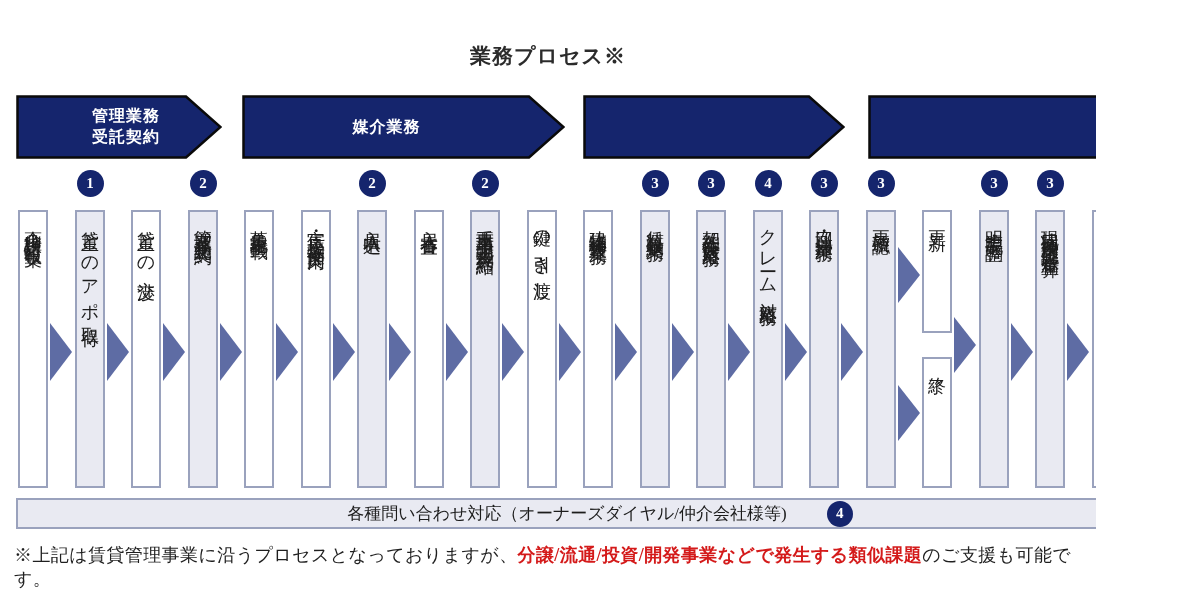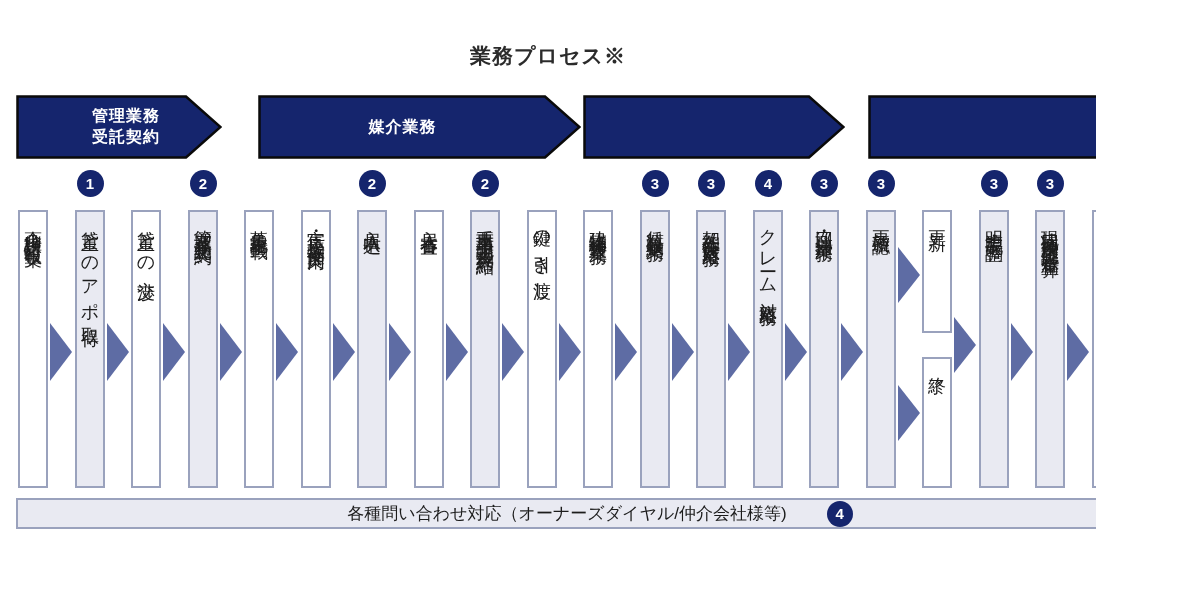--- a/index.html
+++ b/index.html
@@ -1,17 +1,17 @@
 <!DOCTYPE html>
 <html><head>
 <meta charset="utf-8">
 <style>
   html,body{margin:0;padding:0;background:#fff;}
   #stage{position:relative;width:1096px;height:598px;background:#ffffff;overflow:hidden;
-         font-family:Liberation Sans, sans-serif;}
+         font-family:Liberation Serif, serif;}
   .title{position:absolute;top:42px;left:0;right:0;text-align:center;
          font-size:21px;font-weight:bold;color:#2b2b2b;letter-spacing:1px;}
   .phase{position:absolute;top:95px;height:64px;}
   .phase svg{position:absolute;left:0;top:0;display:block;}
   .phase polygon{fill:var(--navy,#15256d);stroke:#0a0a0a;stroke-width:2.5px;stroke-linejoin:miter;}
   .phase .lbl{position:absolute;left:0;top:0;bottom:0;right:34px;display:flex;align-items:center;
          justify-content:center;color:#fff;font-weight:bold;font-size:16px;line-height:1.3;
          white-space:pre-line;text-align:center;letter-spacing:1px;}
   .col{position:absolute;width:30px;box-sizing:border-box;border:2px solid var(--step_border,#9aa2bd);
          background:#fff;display:flex;justify-content:center;}
@@ -37,21 +37,21 @@
 
   <div class="title">業務プロセス※</div>
 
   <div class="phase" style="left:16px;width:206px;padding-left:48px;">
     <svg width="206" height="64" viewBox="0 0 206 64">
       <polygon points="1.5,1.5 170,1.5 204.5,32 170,62.5 1.5,62.5"></polygon>
     </svg>
     <span class="lbl">管理業務
 受託契約</span>
   </div>
-  <div class="phase" style="left:258px;width:323px;">
+  <div class="phase" style="left:242px;width:323px;">
     <svg width="323" height="64" viewBox="0 0 323 64">
       <polygon points="1.5,1.5 287,1.5 321.5,32 287,62.5 1.5,62.5"></polygon>
     </svg>
     <span class="lbl">媒介業務</span>
   </div>
   <div class="phase" style="left:583px;width:262px;">
     <svg width="262" height="64" viewBox="0 0 262 64">
       <polygon points="1.5,1.5 226,1.5 260.5,32 226,62.5 1.5,62.5"></polygon>
     </svg>
   </div>
@@ -160,14 +160,15 @@
       <div class="col" style="left: 1148px; top: 210px; height: 278px;">
         <span class="vtext">空室維持管理業務</span>
       </div>
     </div>
 
   <div class="hbar">
     <span class="hlabel">各種問い合わせ対応（オーナーズダイヤル/仲介会社様等)</span>
     <span class="badge">4</span>
   </div>
 
+  <div class="footnote"><span>※上記は賃貸管理事業に沿うプロセスとなっておりますが、</span><span class="hl">分譲/流通/投資/開発事業などで発生する類似課題</span><span>のご支援も可能です。</span></div>
 
 </div>
 
 </body></html>

